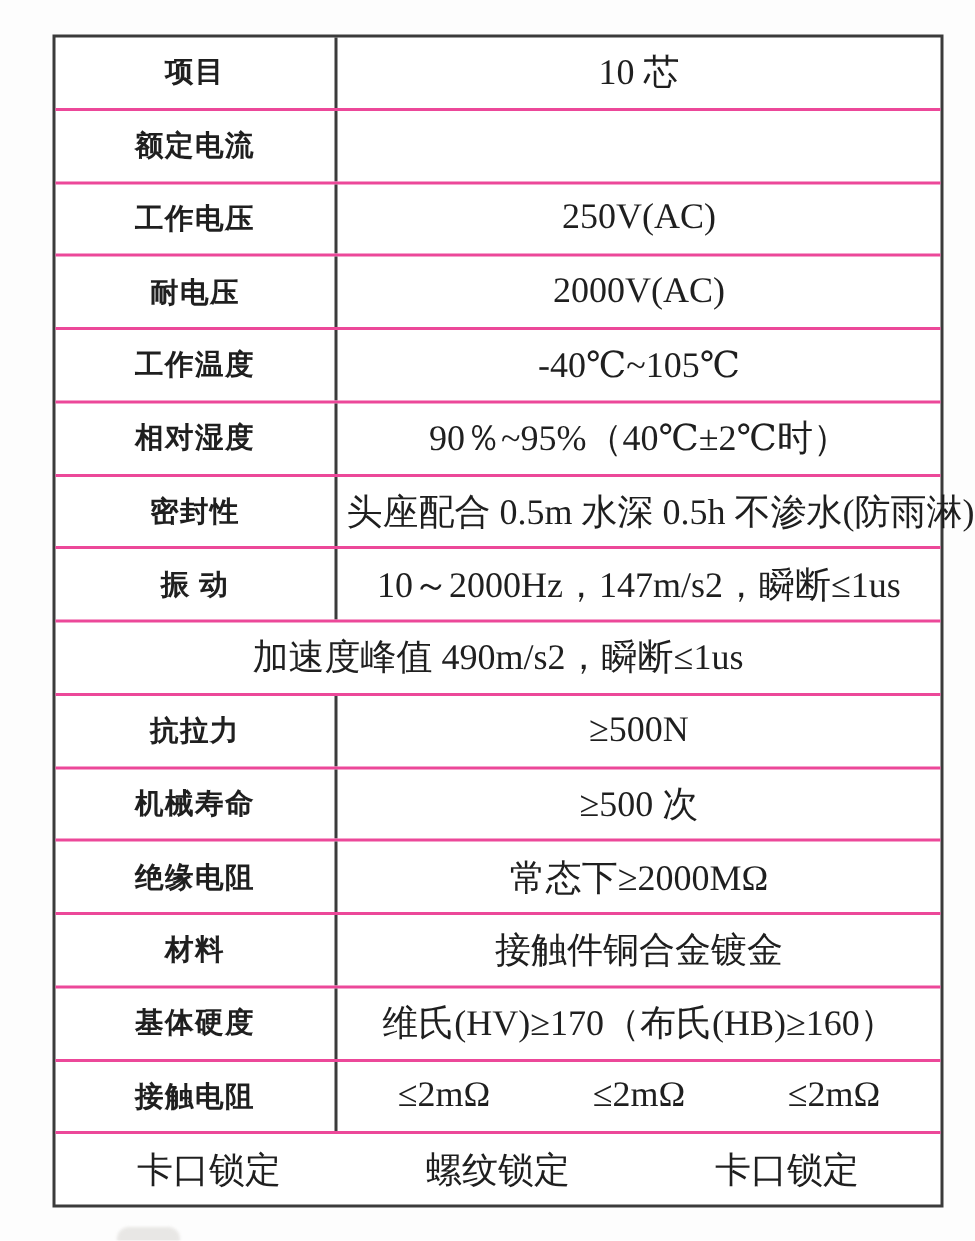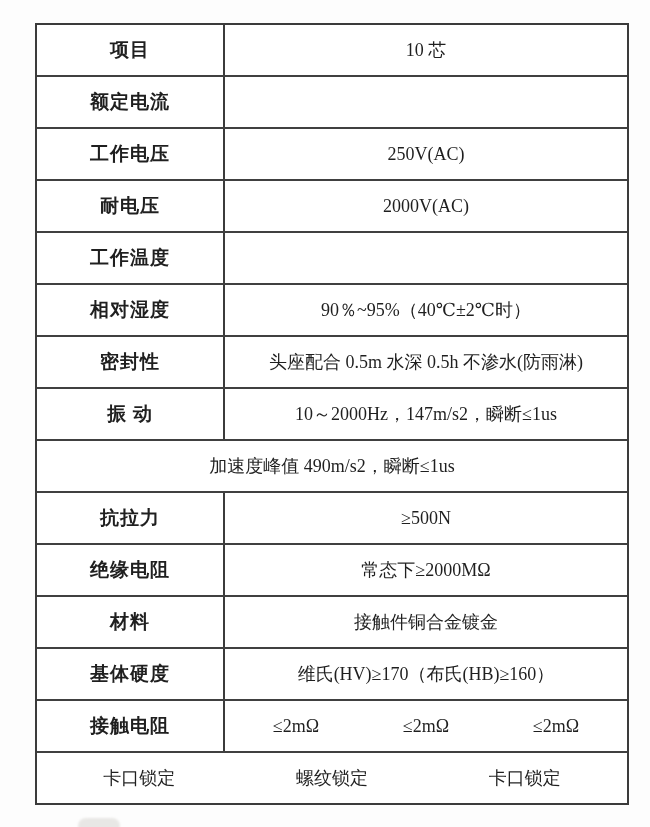--- a/index.html
+++ b/index.html
@@ -23,42 +23,42 @@
     height: 782px;
     border: 2px solid #3b3b3b;
     background: #ffffff;
     display: flex;
     flex-direction: column;
   }
   .row {
     flex: 1 1 0;
     display: flex;
     align-items: stretch;
-    border-top: 2px solid #404040;
+    border-top: 2px solid #ec4899;
   }
   .row:first-child { border-top: none; }
   .cell-label {
     width: 188px;
     flex: 0 0 188px;
     border-right: 2px solid #3b3b3b;
     display: flex;
     align-items: center;
     justify-content: center;
     font-size: 19px;
     font-weight: bold;
     color: #1f1f1f;
     letter-spacing: 1px;
     text-align: center;
   }
   .cell-value {
     flex: 1 1 auto;
     display: flex;
     align-items: center;
     justify-content: center;
-    font-size: 18px;
+    font-size: 24px;
     color: #1f1f1f;
     text-align: center;
     padding: 0 6px;
     white-space: nowrap;
   }
   .cell-value.multi {
     justify-content: space-around;
   }
   .cell-value.multi span {
     display: inline-block;
@@ -96,20 +96,21 @@
       <div class="cell-value">250V(AC)</div>
     </div>
 
     <div class="row">
       <div class="cell-label">耐电压</div>
       <div class="cell-value">2000V(AC)</div>
     </div>
 
     <div class="row">
       <div class="cell-label">工作温度</div>
+      <div class="cell-value">-40℃~105℃</div>
     </div>
 
     <div class="row">
       <div class="cell-label">相对湿度</div>
       <div class="cell-value">90％~95%（40℃±2℃时）</div>
     </div>
 
 
     <div class="row">
       <div class="cell-label">密封性</div>
@@ -123,20 +124,24 @@
 
     <div class="row">
       <div class="cell-value">加速度峰值 490m/s2，瞬断≤1us</div>
     </div>
 
     <div class="row">
       <div class="cell-label">抗拉力</div>
       <div class="cell-value">≥500N</div>
     </div>
 
+    <div class="row">
+      <div class="cell-label">机械寿命</div>
+      <div class="cell-value">≥500 次</div>
+    </div>
 
     <div class="row">
       <div class="cell-label">绝缘电阻</div>
       <div class="cell-value">常态下≥2000MΩ</div>
     </div>
 
     <div class="row">
       <div class="cell-label">材料</div>
       <div class="cell-value">接触件铜合金镀金</div>
     </div>

